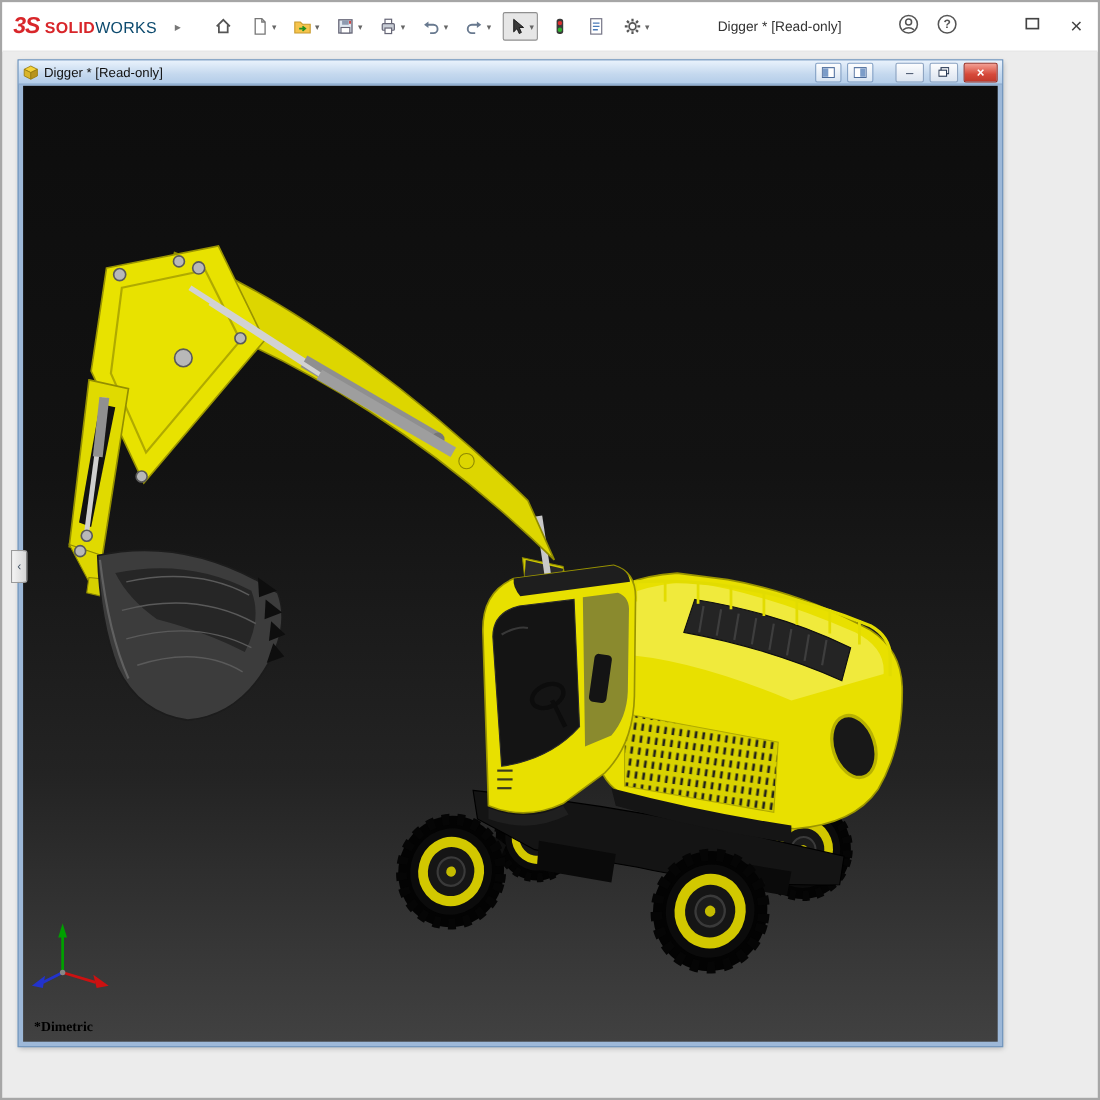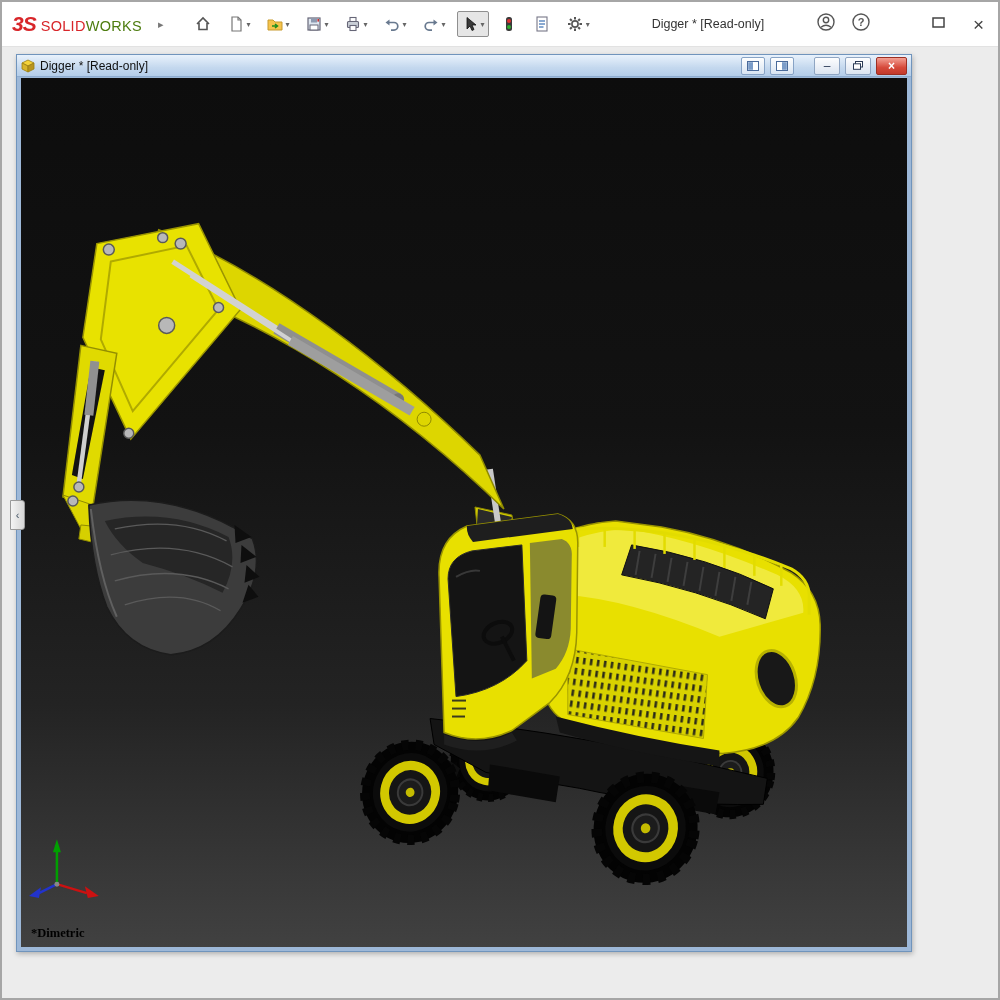--- a/index.html
+++ b/index.html
@@ -3,22 +3,22 @@
 <meta charset="utf-8">
 <style>
   html,body{margin:0;padding:0;}
   body{width:1000px;height:1000px;font-family:"Liberation Sans",sans-serif;background:#ececec;overflow:hidden;}
   .app{position:relative;width:996px;height:996px;border:2px solid #a6a6a6;background:#ececec;overflow:hidden;}
 
   
   .titlebar{height:45px;background:#ffffff;display:flex;align-items:center;padding:0 10px;border-bottom:1px solid #e2e2e2;box-sizing:border-box;}
   .brand{display:flex;align-items:baseline;}
   .brand .mark{font-style:italic;font-weight:700;font-size:21px;color:#d8262a;letter-spacing:-1px;}
-  .brand .solid{font-weight:400;font-size:14.5px;color:#d8262a;margin-left:5px;letter-spacing:.3px;}
-  .brand .works{font-weight:400;font-size:14.5px;color:#4d7c0f;letter-spacing:.3px;}
+  .brand .solid{font-weight:700;font-size:14.5px;color:#d8262a;margin-left:5px;letter-spacing:.3px;}
+  .brand .works{font-weight:400;font-size:14.5px;color:#0c4a6e;letter-spacing:.3px;}
   .expander{color:#777;font-size:11px;margin-left:16px;cursor:pointer;}
   .qat{display:flex;align-items:center;gap:7px;margin-left:26px;}
   .tbtn{display:flex;align-items:center;padding:3px;border:1px solid transparent;border-radius:2px;cursor:pointer;}
   .tbtn.active{background:#e6e6e6;border-color:#8f8f8f;}
   .tbtn svg{display:block;}
   .caret{font-size:8px;color:#666;margin-left:2px;}
   .win-title{margin-left:58px;font-size:12.5px;color:#333;white-space:nowrap;}
   .win-right{margin-left:auto;display:flex;align-items:center;gap:15px;}
   .win-sys{display:flex;align-items:center;gap:26px;margin-left:44px;padding-right:4px;}
   .close-main{font-size:19px;color:#444;line-height:1;cursor:pointer;}

